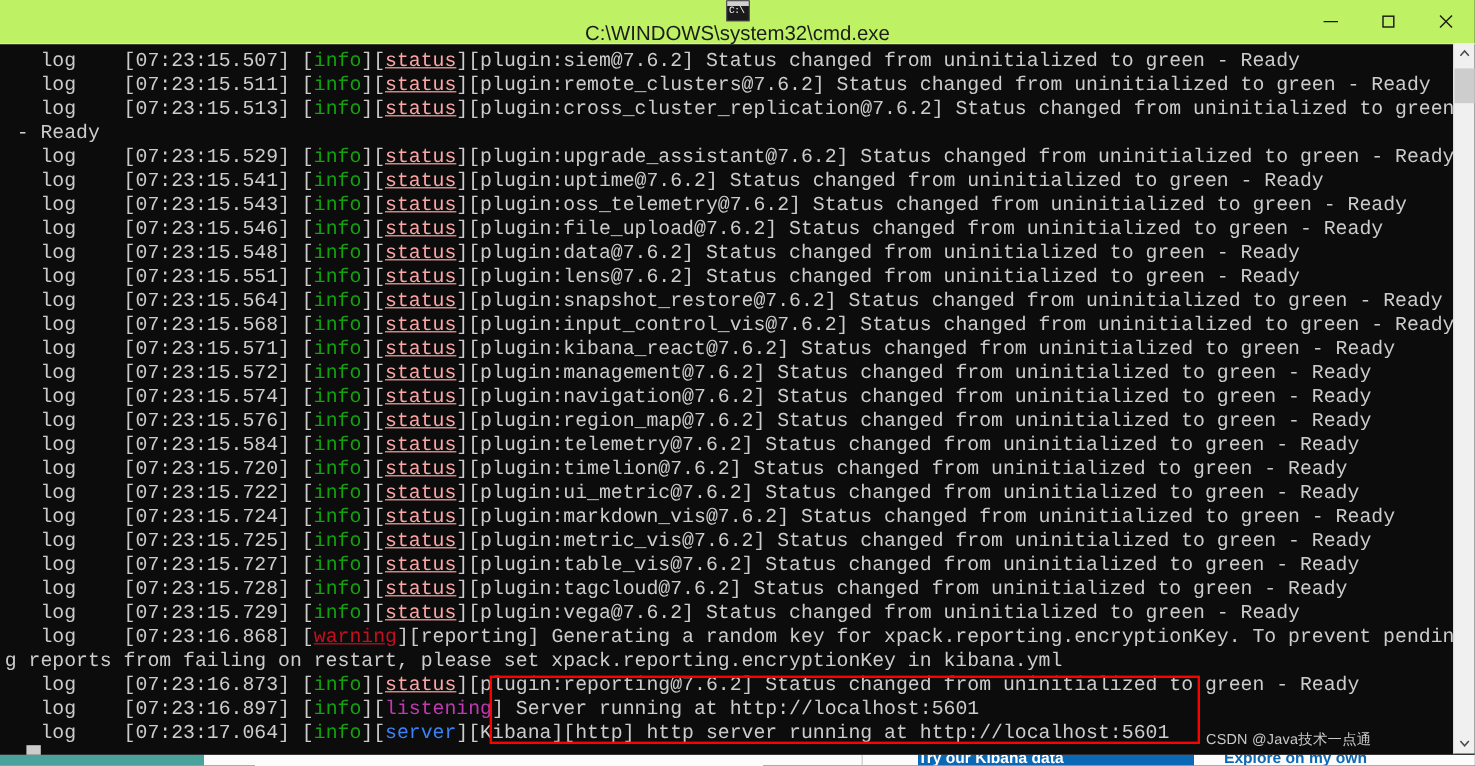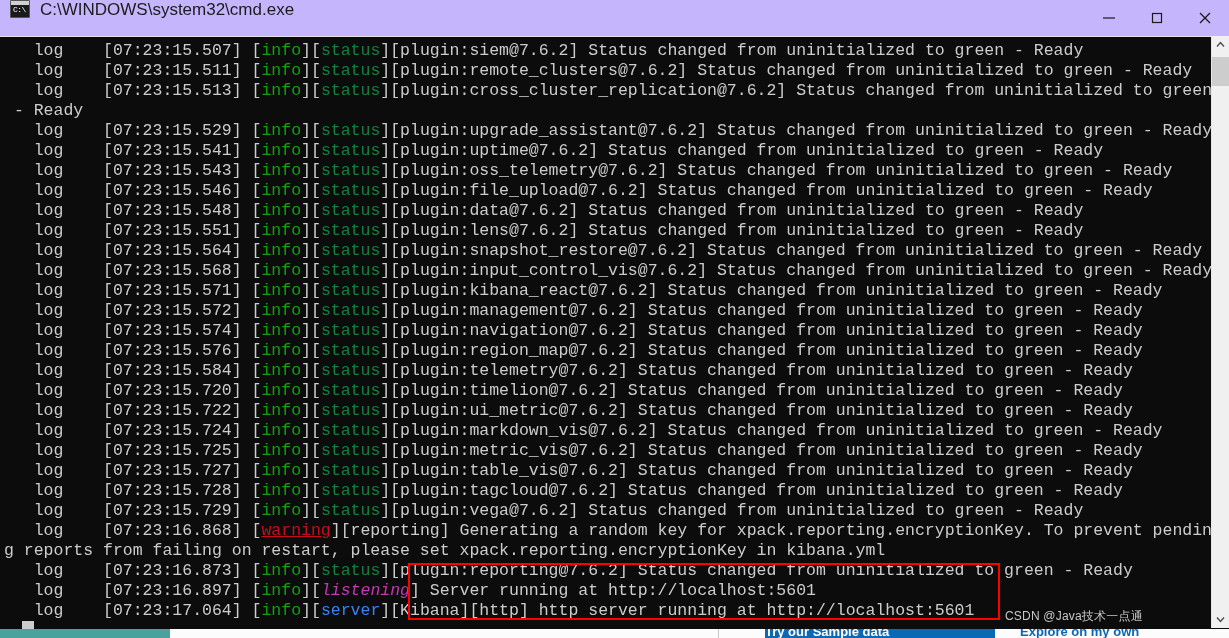--- a/index.html
+++ b/index.html
@@ -77,23 +77,25 @@
     width: 1229px;
     height: 628px;
     background: #0c0c0c;
     box-shadow: 0 0 0 1px #d8d8d8;
   }
 
   
   .titlebar {
     position: relative;
     height: 36px;
-    background: #c4b5fd;
+    background: #bef264;
     border-bottom: 1px solid #e4e4e4;
     display: flex;
+    align-items: center;
+    flex-direction: column;
   }
   .titlebar-icon {
     width: 18px; height: 16px;
     margin-left: 10px;
     margin-right: 10px;
     background: #1a1a1a;
     border: 1px solid #555;
     position: relative;
     flex: none;
     border-radius: 1px;
@@ -153,23 +155,23 @@
     font-size: 16.5px;
     line-height: 20px;
     color: #cccccc;
     white-space: pre;
     letter-spacing: 0px;
   }
   .console-text .line { height: 20px; }
 
   .c-white   { color: #cccccc; }
   .c-info    { color: #13a10e; margin-top: 20px; }
-  .c-status  { color: #15803d; }
+  .c-status  { color: #fca5a5; text-decoration: underline; }
   .c-warning { color: #c50f1f; text-decoration: underline; }
-  .c-listening { color: #c239b3; font-style: italic; }
+  .c-listening { color: #c239b3; }
   .c-server  { color: #3b82f6; }
 
   
   .cursor-block {
     position: absolute;
     left: 22px;
     top: 584px;
     width: 12px;
     height: 10px;
     background: #cccccc;
@@ -231,21 +233,21 @@
   }
 </style>
 </head>
 <body>
 
 <div id="screen">
 
   <div class="bg-desktop"></div>
   <div class="bg-white-panel"></div>
   <div class="bg-sep-line"></div>
-  <div class="bg-blue-bar b1">Try our Sample data</div>
+  <div class="bg-blue-bar b1">Try our Kibana data</div>
   <div class="bg-blue-bar b2">Explore on my own</div>
   <div class="bg-teal-strip"></div>
   <div class="bg-blue-bar-left"></div>
 
   <div class="cmd-window">
 
     <div class="titlebar">
       <div class="titlebar-icon"></div>
       <div class="titlebar-title">C:\WINDOWS\system32\cmd.exe</div>
       <div class="win-buttons">

